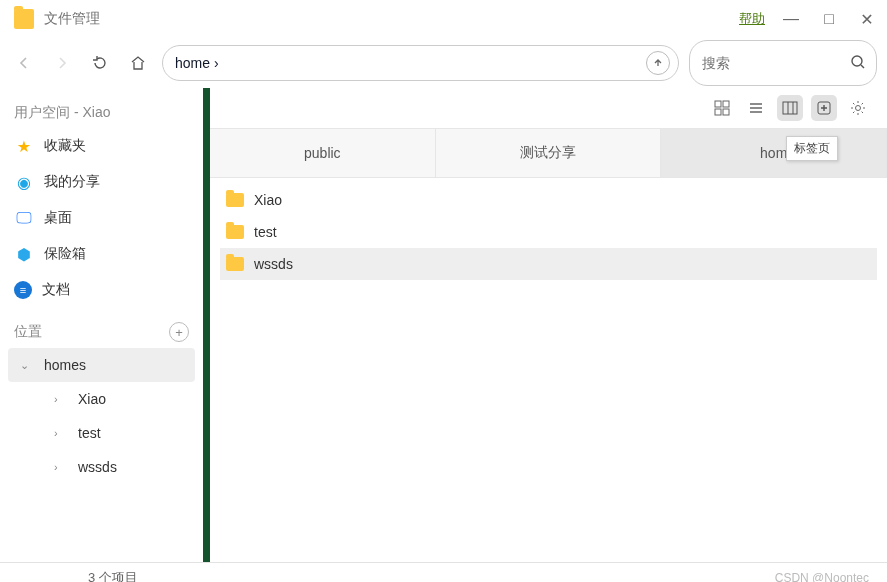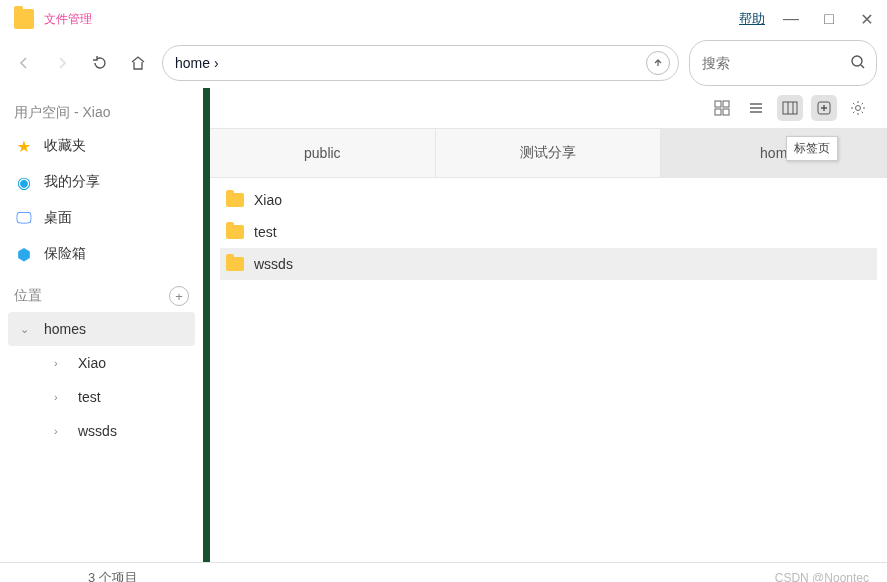--- a/index.html
+++ b/index.html
@@ -2,23 +2,23 @@
 <html><head>
 <meta charset="utf-8">
 <style>
 * { box-sizing: border-box; margin: 0; padding: 0; font-family: "Microsoft YaHei", Arial, sans-serif; }
 body { width: 887px; height: 582px; background: #fff; position: relative; overflow: hidden; }
 
 
 .titlebar { height: 38px; display: flex; align-items: center; padding: 0 8px; }
 .app-icon { width: 20px; height: 20px; background: #ffc843; border-radius: 2px; margin: 0 10px 0 6px; position: relative; }
 .app-icon::before { content:""; position:absolute; top:-3px; left:0; width:9px; height:4px; background:#ffc843; border-radius:2px 2px 0 0; }
-.app-title { font-size: 12px; color: #ec4899; font-family: Liberation Mono, monospace; }
+.app-title { font-size: 14px; color: #737373; font-family: Liberation Mono, monospace; }
 .titlebar-right { margin-left: auto; display: flex; align-items: center; gap: 14px; }
-.help-link { color: #0c4a6e; font-size: 13px; text-decoration: underline; cursor: pointer; }
+.help-link { color: #4d7c0f; font-size: 13px; text-decoration: underline; cursor: pointer; }
 .win-btn { width: 24px; height: 24px; display:flex; align-items:center; justify-content:center; color:#666; cursor:pointer; }
 
 
 .toolbar { height: 50px; display: flex; align-items: center; padding: 0 10px; gap: 10px; }
 .nav-btn { width: 28px; height: 28px; display:flex; align-items:center; justify-content:center; color:#999; cursor:pointer; }
 .nav-btn.active { color:#444; }
 .pathbox { flex: 1; height: 36px; border: 1px solid #ccc; border-radius: 18px; display:flex; align-items:center; padding: 0 12px; font-size: 14px; color:#0f172a; position:relative; }
 .path-up { position:absolute; right:8px; width:24px; height:24px; border:1px solid #bbb; border-radius:50%; display:flex; align-items:center; justify-content:center; color:#666; cursor:pointer; }
 .searchbox { width: 188px; height: 46px; border:1px solid #ccc; border-radius: 18px; display:flex; align-items:center; padding:0 12px; font-size:14px; color:#bbb; position:relative; }
 .searchbox input { border:none; outline:none; width:100%; font-size:14px; background:transparent; }
@@ -132,20 +132,24 @@
         <span>我的分享</span>
       </div>
     <div class="side-item">
         <span class="ico desktop">🖵</span>
         <span>桌面</span>
       </div>
     <div class="side-item">
         <span class="ico safe">⬢</span>
         <span>保险箱</span>
       </div>
+    <div class="side-item">
+        <span class="ico doc"></span>
+        <span>文档</span>
+      </div>
     <div class="side-header" style="margin-top:8px">
         <span>位置</span>
         <span class="side-add">+</span>
       </div>
     <div class="side-item level2 sel">
         <span class="chev">⌄</span>
         <span>homes</span>
       </div>
     <div class="side-item level3">
         <span class="chev">›</span>

